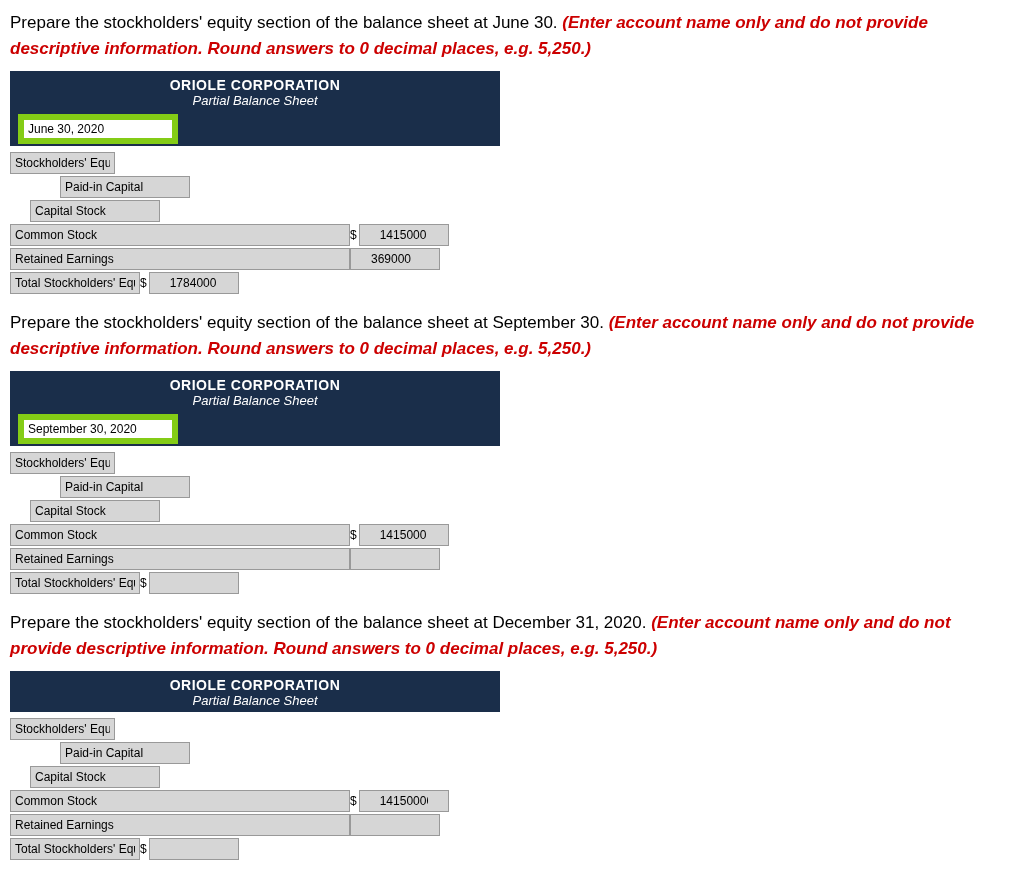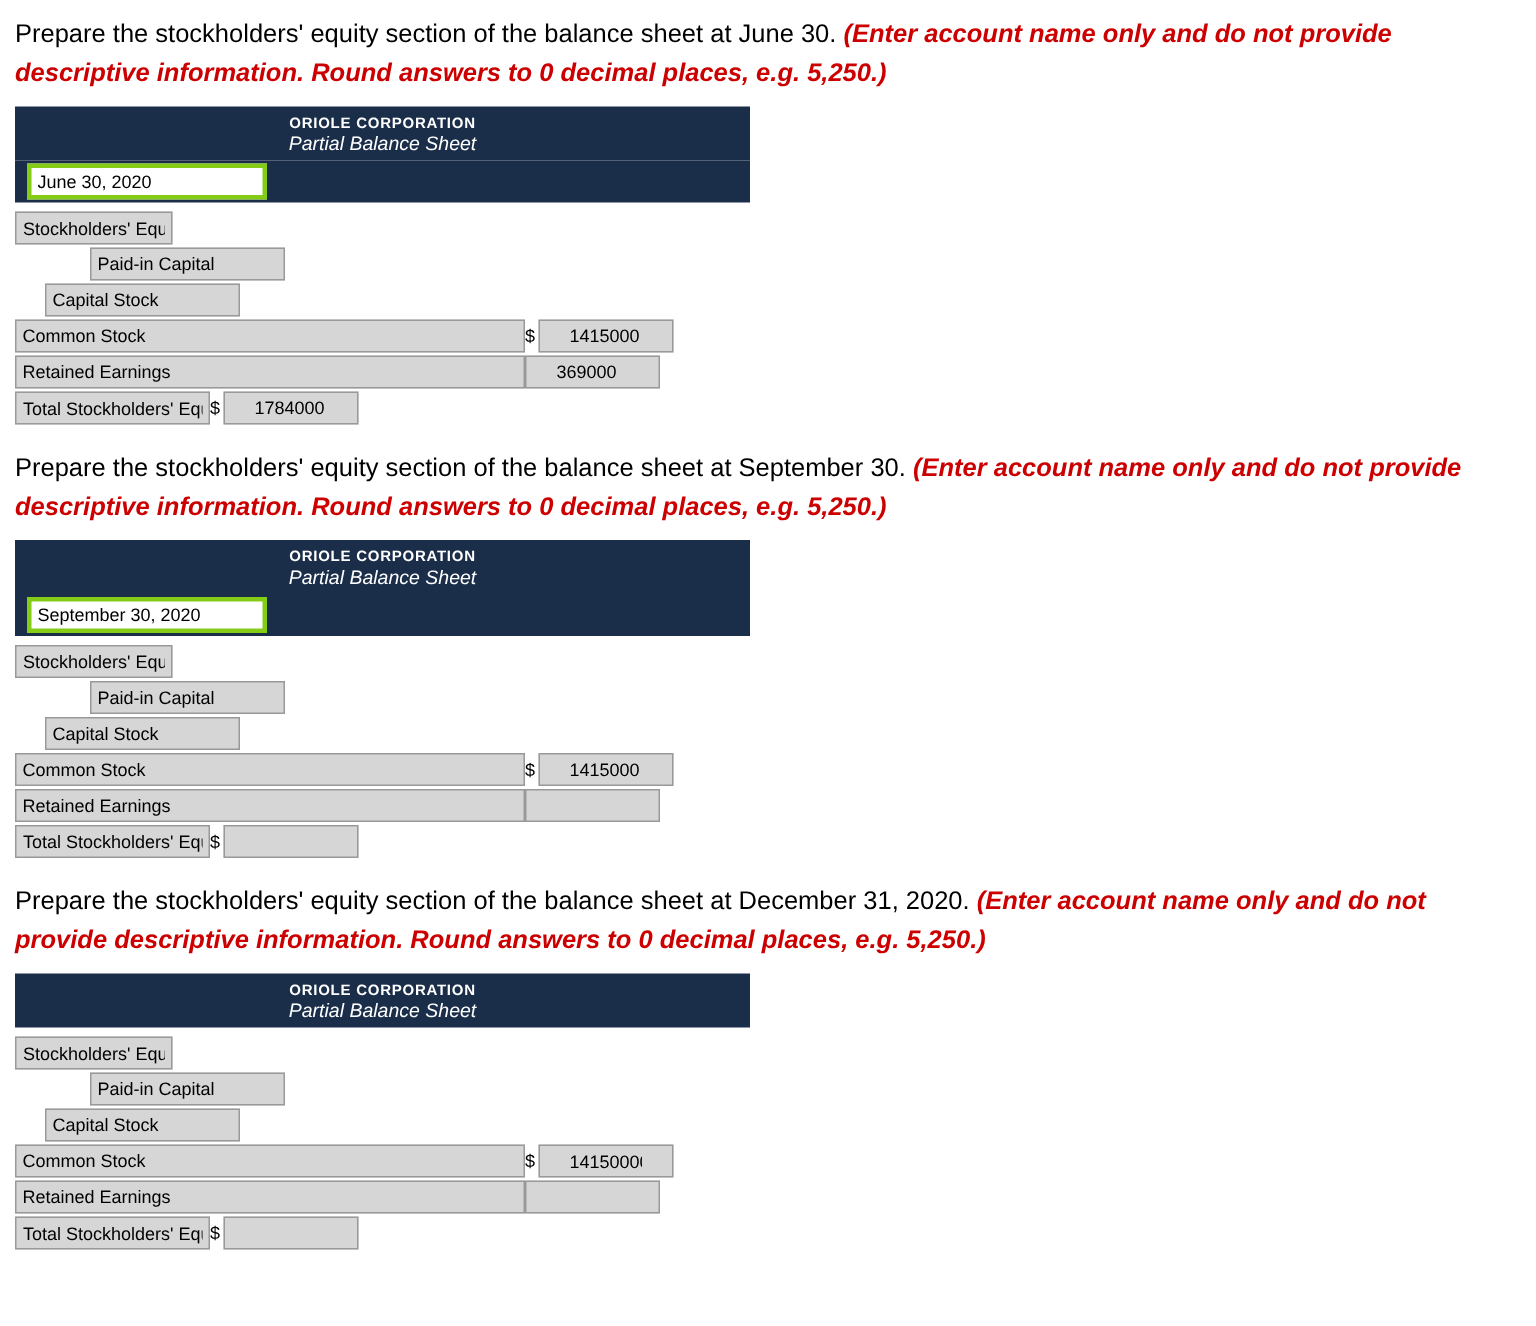--- a/index.html
+++ b/index.html
@@ -25,37 +25,37 @@
       width: 490px;
       margin-bottom: 10px;
     }
     .bs-header {
       background-color: #1a2e4a;
       color: #fff;
       text-align: center;
       padding: 6px 0 4px 0;
     }
     .bs-header .company-name {
-      font-size: 10px;
+      font-size: 14px;
       font-weight: bold;
       letter-spacing: 0.5px;
     }
     .bs-header .sheet-title {
       font-size: 13px;
       font-style: italic;
     }
     .bs-date-row {
       display: flex;
       align-items: center;
       padding: 2px 8px;
       background-color: #1a2e4a;
     }
     .bs-date-input {
       background: #fff;
-      border: 3px solid #84cc16;
+      border: 6px solid #84cc16;
       padding: 2px 4px;
       font-size: 12px;
       width: 160px;
       color: #000;
     }
     .bs-body {
       padding: 4px 0;
     }
     .row {
       display: flex;

